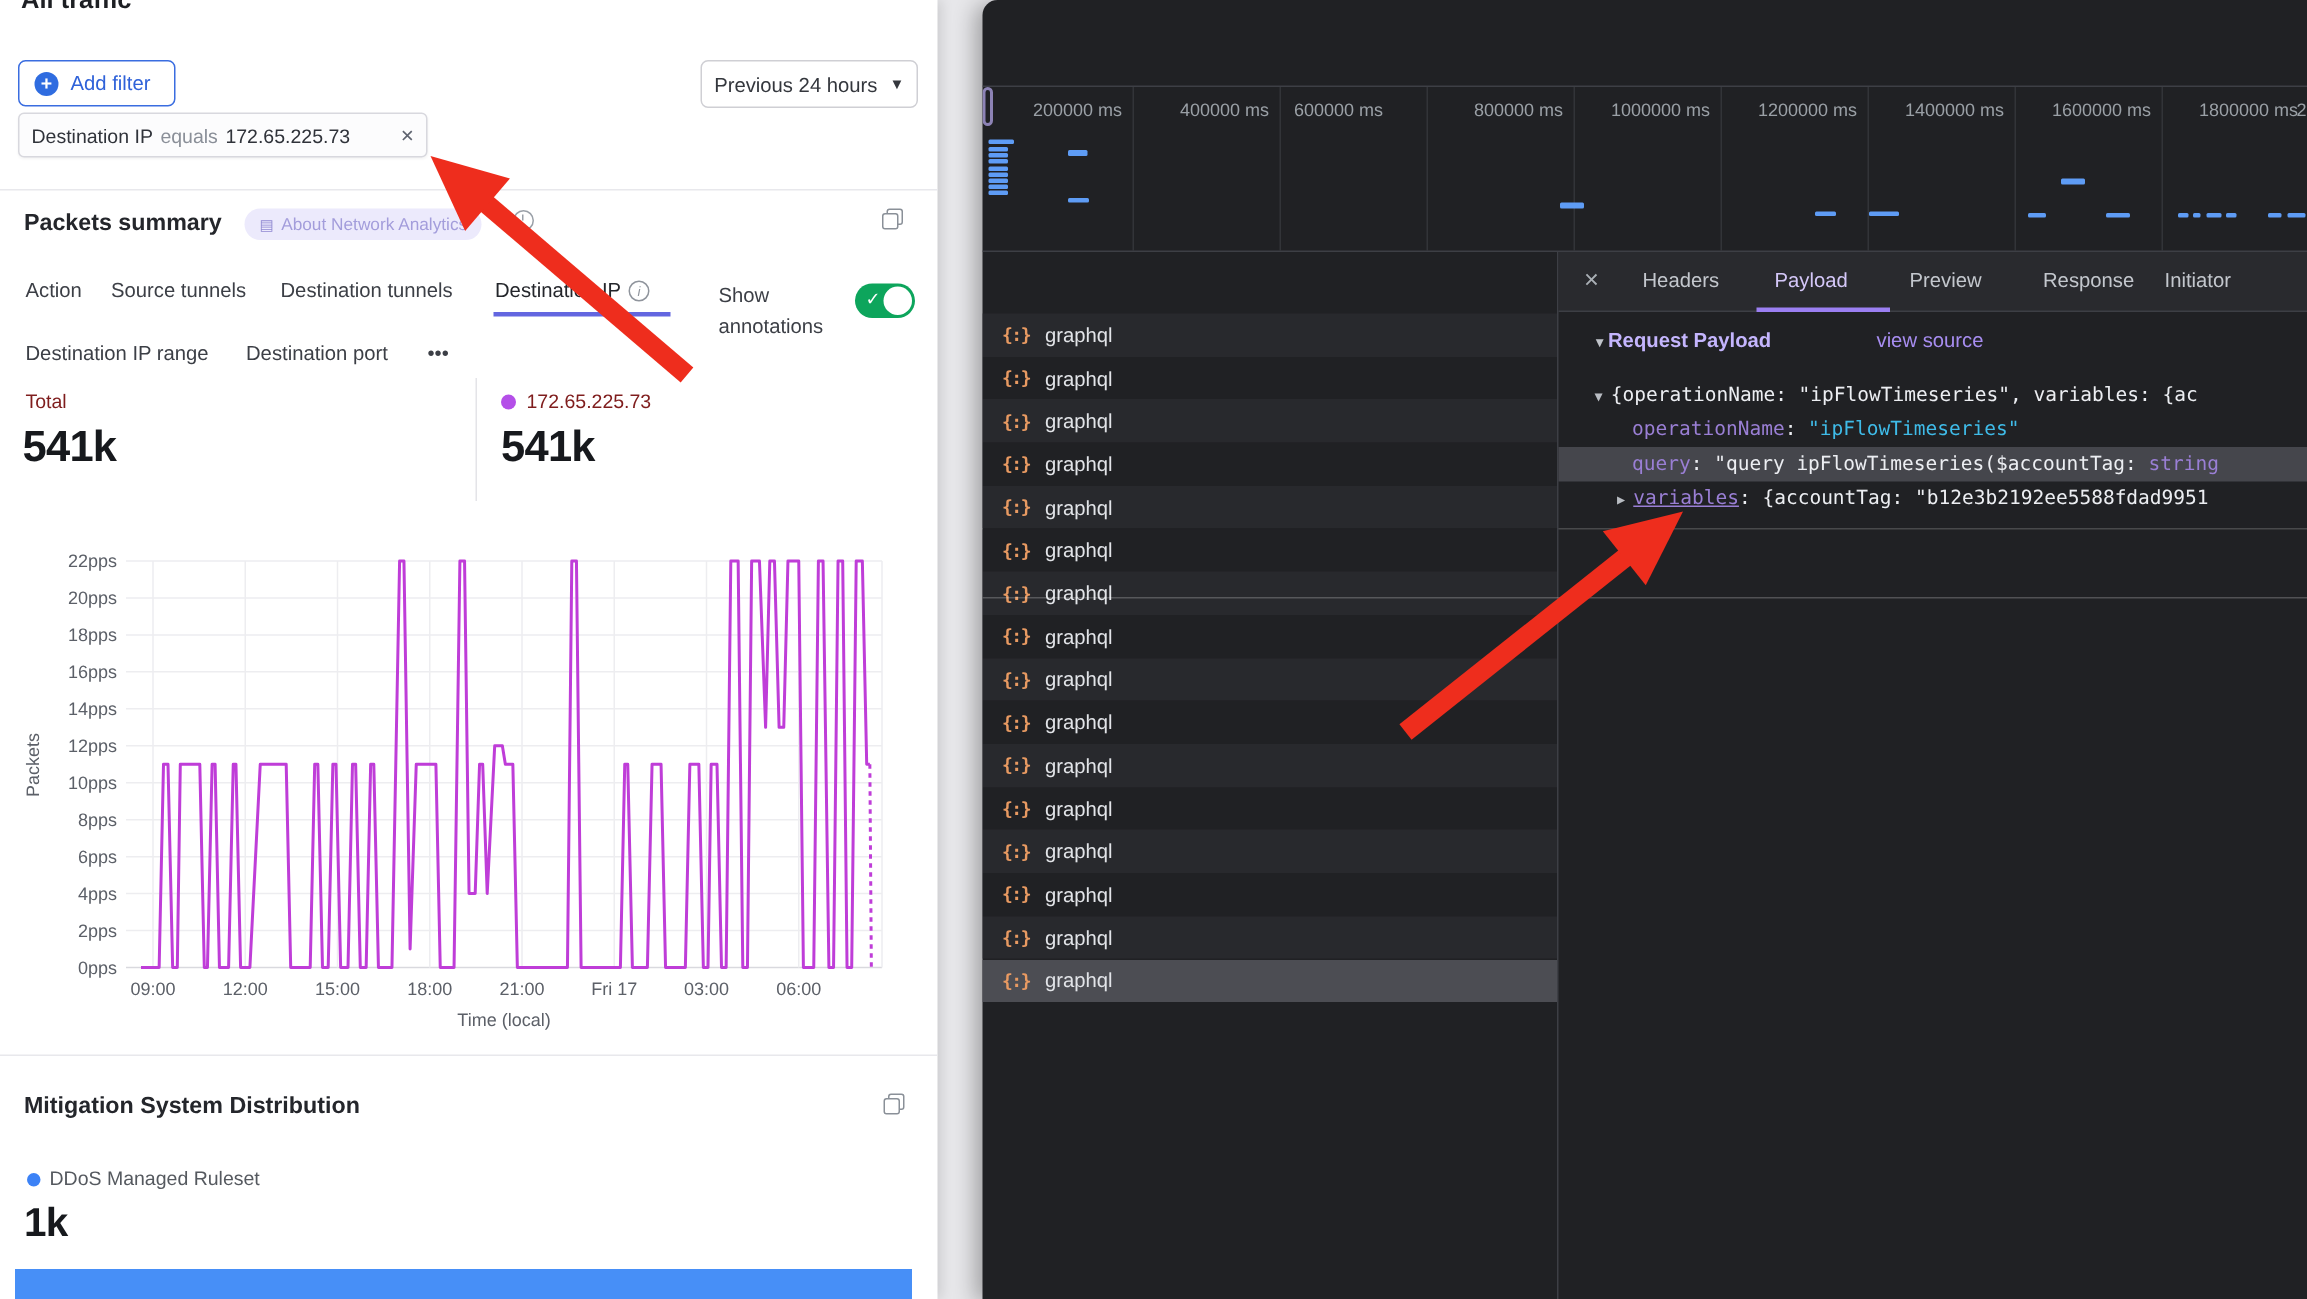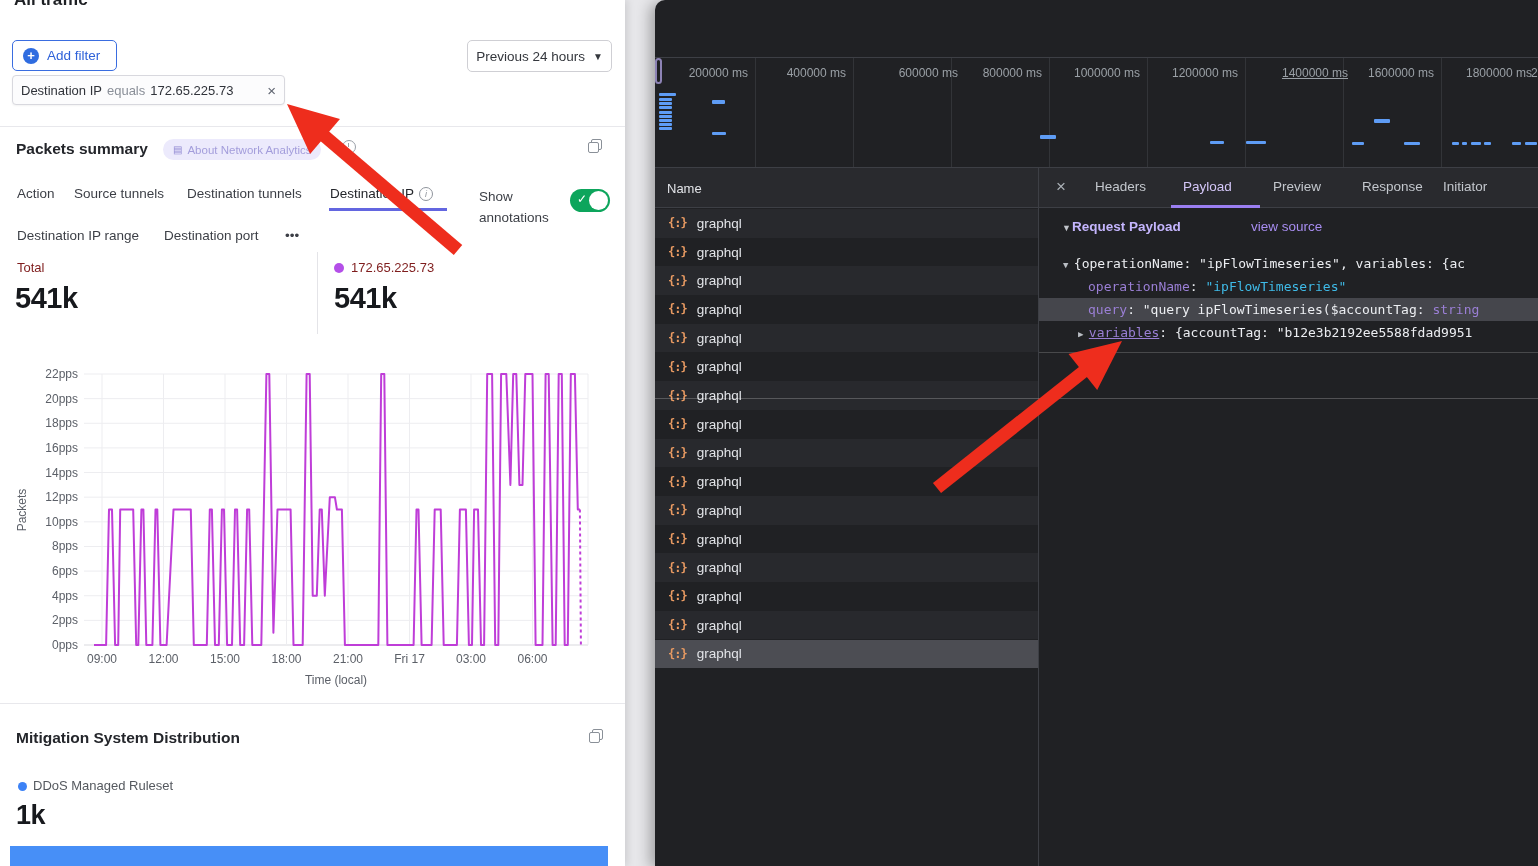--- a/index.html
+++ b/index.html
@@ -206,29 +206,29 @@
 
   <div class="abs devtools">
     <div class="dt-hline" style="left:0;top:57px"></div>
 
     <div id="timeline">
         <div class="tl-sep" style="left: 100px;"></div>
         <span class="tl-label" style="right: 790px; left: auto;">200000 ms</span>
         <div class="tl-sep" style="left: 198px;"></div>
         <span class="tl-label" style="right: 692px; left: auto;">400000 ms</span>
         <div class="tl-sep" style="left: 296px;"></div>
-        <span class="tl-label" style="right: 580px; left: auto;">600000 ms</span>
+        <span class="tl-label" style="right: 616px; left: auto;">600000 ms</span>
         <div class="tl-sep" style="left: 394px;"></div>
         <span class="tl-label" style="right: 496px; left: auto;">800000 ms</span>
         <div class="tl-sep" style="left: 492px;"></div>
         <span class="tl-label" style="right: 398px; left: auto;">1000000 ms</span>
         <div class="tl-sep" style="left: 590px;"></div>
         <span class="tl-label" style="right: 300px; left: auto;">1200000 ms</span>
         <div class="tl-sep" style="left: 688px;"></div>
-        <span class="tl-label" style="right: 190px; left: auto; text-decoration: underline;">1400000 ms</span>
+        <span class="tl-label" style="right: 202px; left: auto;">1400000 ms</span>
         <div class="tl-sep" style="left: 786px;"></div>
         <span class="tl-label" style="right: 104px; left: auto;">1600000 ms</span>
         <span class="tl-label" style="right: 6px; left: auto;">1800000 ms</span>
         <span class="tl-label" style="left: 876px;">2</span>
         <div class="tl-mark" style="left: 4px; top: 93px; width: 17px; height: 3px; background: rgb(94, 156, 245);"></div>
         <div class="tl-mark" style="left: 4px; top: 98px; width: 13px; height: 2.5px; background: rgb(94, 156, 245);"></div>
         <div class="tl-mark" style="left: 4px; top: 102px; width: 13px; height: 2.5px; background: rgb(94, 156, 245);"></div>
         <div class="tl-mark" style="left: 4px; top: 106px; width: 13px; height: 2.5px; background: rgb(94, 156, 245);"></div>
         <div class="tl-mark" style="left: 4px; top: 111px; width: 13px; height: 2.5px; background: rgb(94, 156, 245);"></div>
         <div class="tl-mark" style="left: 4px; top: 115px; width: 13px; height: 2.5px; background: rgb(94, 156, 245);"></div>
@@ -246,23 +246,20 @@
         <div class="tl-mark" style="left: 797px; top: 142px; width: 7px; height: 3px; background: rgb(94, 156, 245);"></div>
         <div class="tl-mark" style="left: 807px; top: 142px; width: 5px; height: 3px; background: rgb(94, 156, 245);"></div>
         <div class="tl-mark" style="left: 816px; top: 142px; width: 10px; height: 3px; background: rgb(94, 156, 245);"></div>
         <div class="tl-mark" style="left: 829px; top: 142px; width: 7px; height: 3px; background: rgb(94, 156, 245);"></div>
         <div class="tl-mark" style="left: 857px; top: 142px; width: 9px; height: 3px; background: rgb(94, 156, 245);"></div>
         <div class="tl-mark" style="left: 870px; top: 142px; width: 12px; height: 3px; background: rgb(94, 156, 245);"></div>
       </div>
       <div class="abs corner-pill"></div>
     <div class="dt-hline" style="left:0;top:167px"></div>
 
-    <div class="abs name-header">
-      <span>Name</span>
-    </div>
     <div id="req-rows">
         <div class="req-row" style="top: 209px; background: rgb(40, 41, 45);">
           <span class="ric">{:}</span>
           <span class="rlb">graphql</span>
         </div>
         <div class="req-row" style="top: 237.7px; background: rgb(32, 33, 36);">
           <span class="ric">{:}</span>
           <span class="rlb">graphql</span>
         </div>
         <div class="req-row" style="top: 266.4px; background: rgb(40, 41, 45);">

